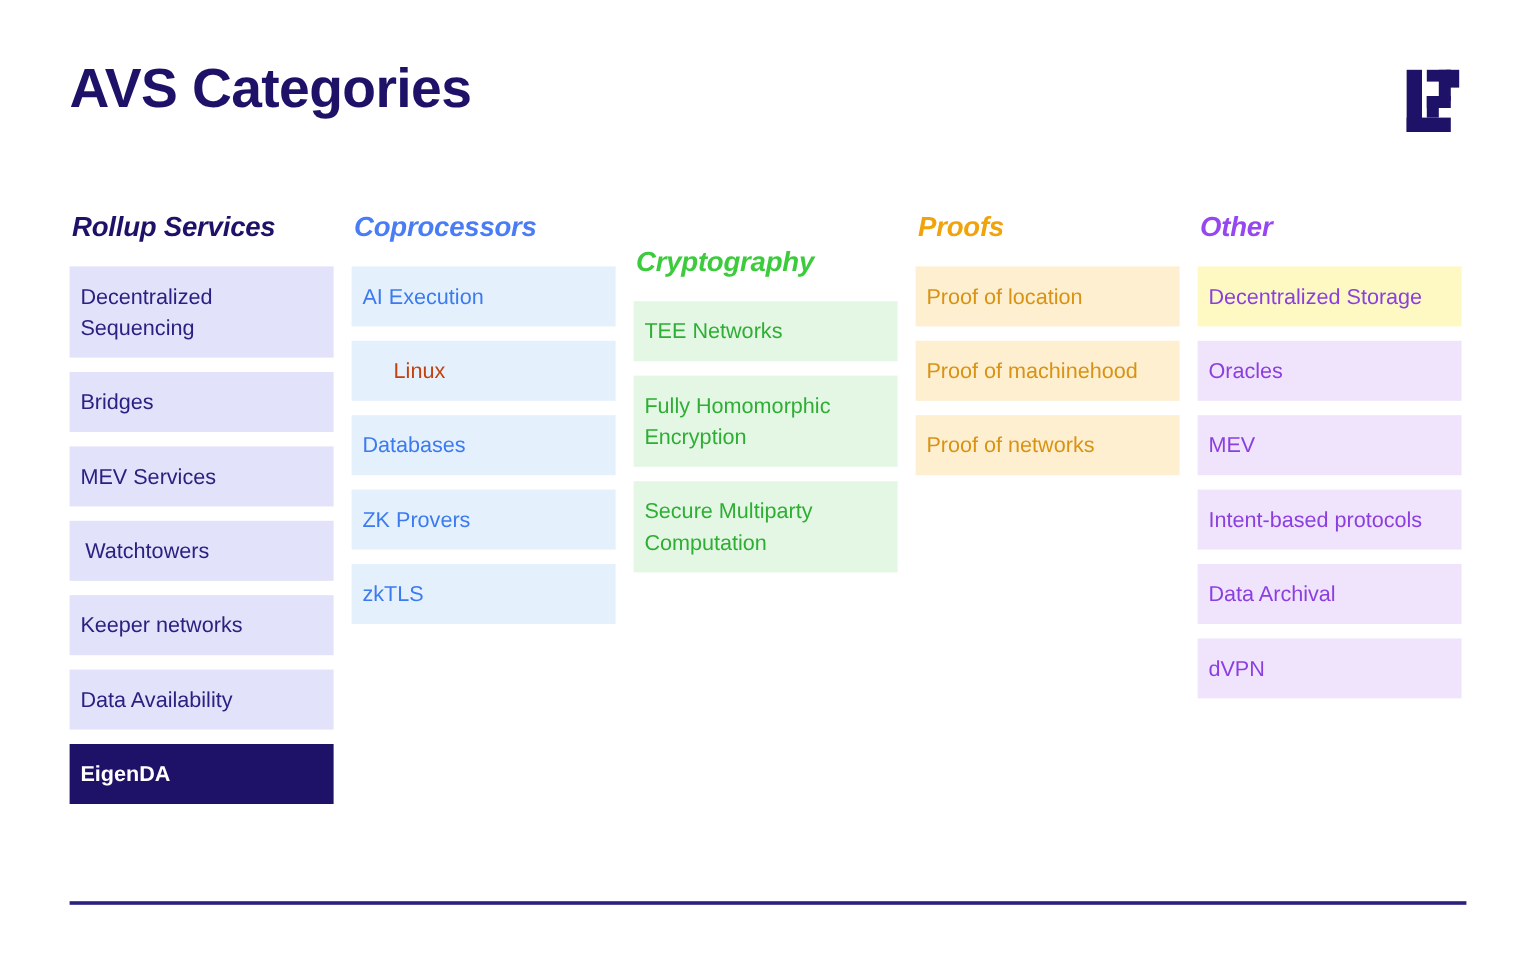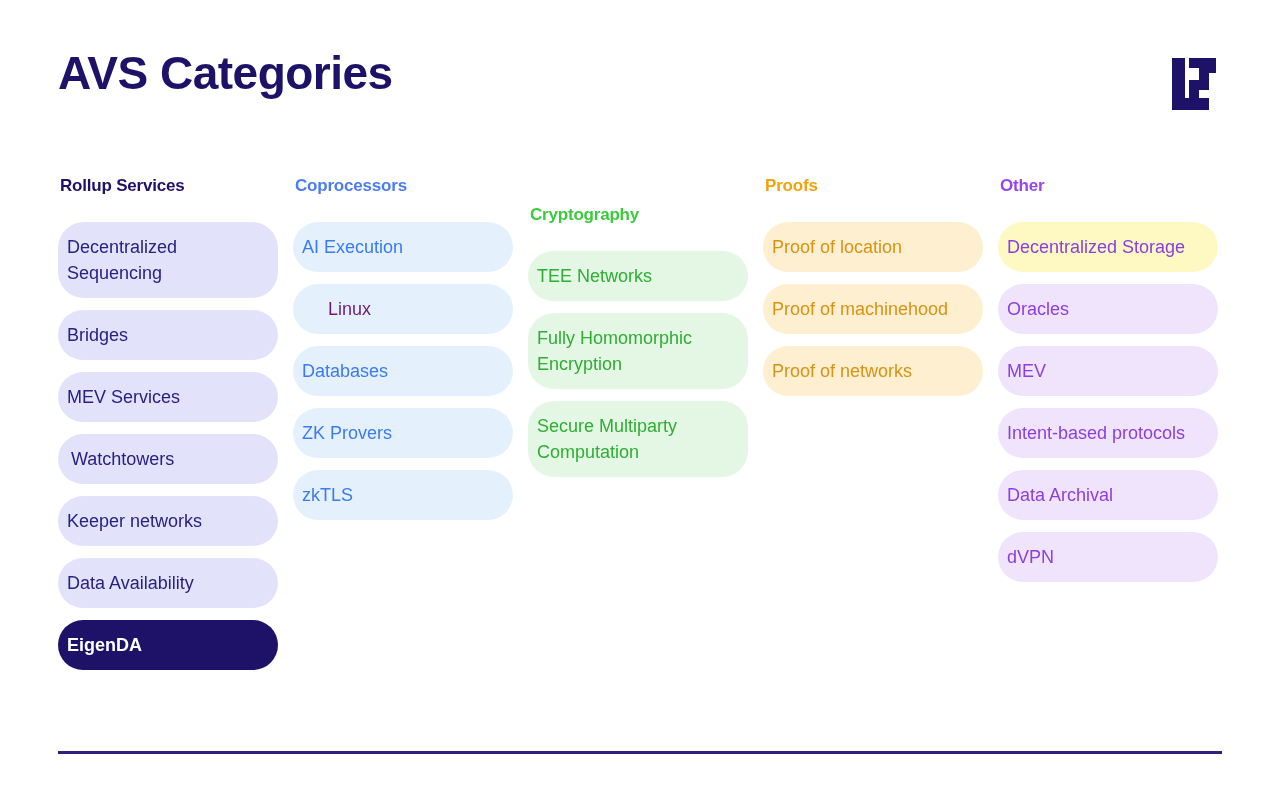--- a/index.html
+++ b/index.html
@@ -59,36 +59,36 @@
     gap: 15px;
     align-items: flex-start;
   }
   .column {
     width: 220px;
     flex: 0 0 220px;
     display: flex;
     flex-direction: column;
   }
   .col-header {
-    font-size: 17px;
+    font-size: 23px;
     font-weight: 700;
     letter-spacing: -0.2px;
     line-height: 1.15;
     margin: 0 0 18px 2px;
     height: 28px;
+    font-style: italic;
   }
   .cell {
     font-size: 18px;
     line-height: 26px;
     padding: 12px 10px 12px 9px;
     margin-bottom: 12px;
     min-height: 26px;
     box-sizing: border-box;
     font-weight: 400;
-    border-radius: 26px;
   }
   .cell.two-line {
     
   }
   .cell.highlight {
     font-weight: 700;
   }
 
   
   .footer-rule {
@@ -133,21 +133,21 @@
       <div class="cell" style="background:#E2E2FB;color:#2A2180;">MEV Services</div>
       <div class="cell" style="background:#E2E2FB;color:#2A2180;padding-left:13px;">Watchtowers</div>
       <div class="cell" style="background:#E2E2FB;color:#2A2180;">Keeper networks</div>
       <div class="cell" style="background:#E2E2FB;color:#2A2180;">Data Availability</div>
       <div class="cell highlight" style="background:#1E1268;color:#FFFFFF;">EigenDA</div>
     </div>
 
     <div class="column">
       <div class="col-header" style="color:#4A7DF5;">Coprocessors</div>
       <div class="cell" style="background:#E4F1FD;color:#3C7AF0;">AI Execution</div>
-      <div class="cell" style="background:#E4F1FD;color:#701a75;padding-left:35px;">Linux</div>
+      <div class="cell" style="background:#E4F1FD;color:#c2410c;padding-left:35px;">Linux</div>
       <div class="cell" style="background:#E4F1FD;color:#3C7AF0;">Databases</div>
       <div class="cell" style="background:#E4F1FD;color:#3C7AF0;">ZK Provers</div>
       <div class="cell" style="background:#E4F1FD;color:#3C7AF0;">zkTLS</div>
     </div>
 
     <div class="column">
       <div class="col-header" style="color:#3CCB3C;margin-top:29px;">Cryptography</div>
       <div class="cell" style="background:#E4F7E5;color:#2EAE33;">TEE Networks</div>
       <div class="cell two-line" style="background:#E4F7E5;color:#2EAE33;">Fully Homomorphic Encryption</div>
       <div class="cell two-line" style="background:#E4F7E5;color:#2EAE33;">Secure Multiparty Computation</div>

